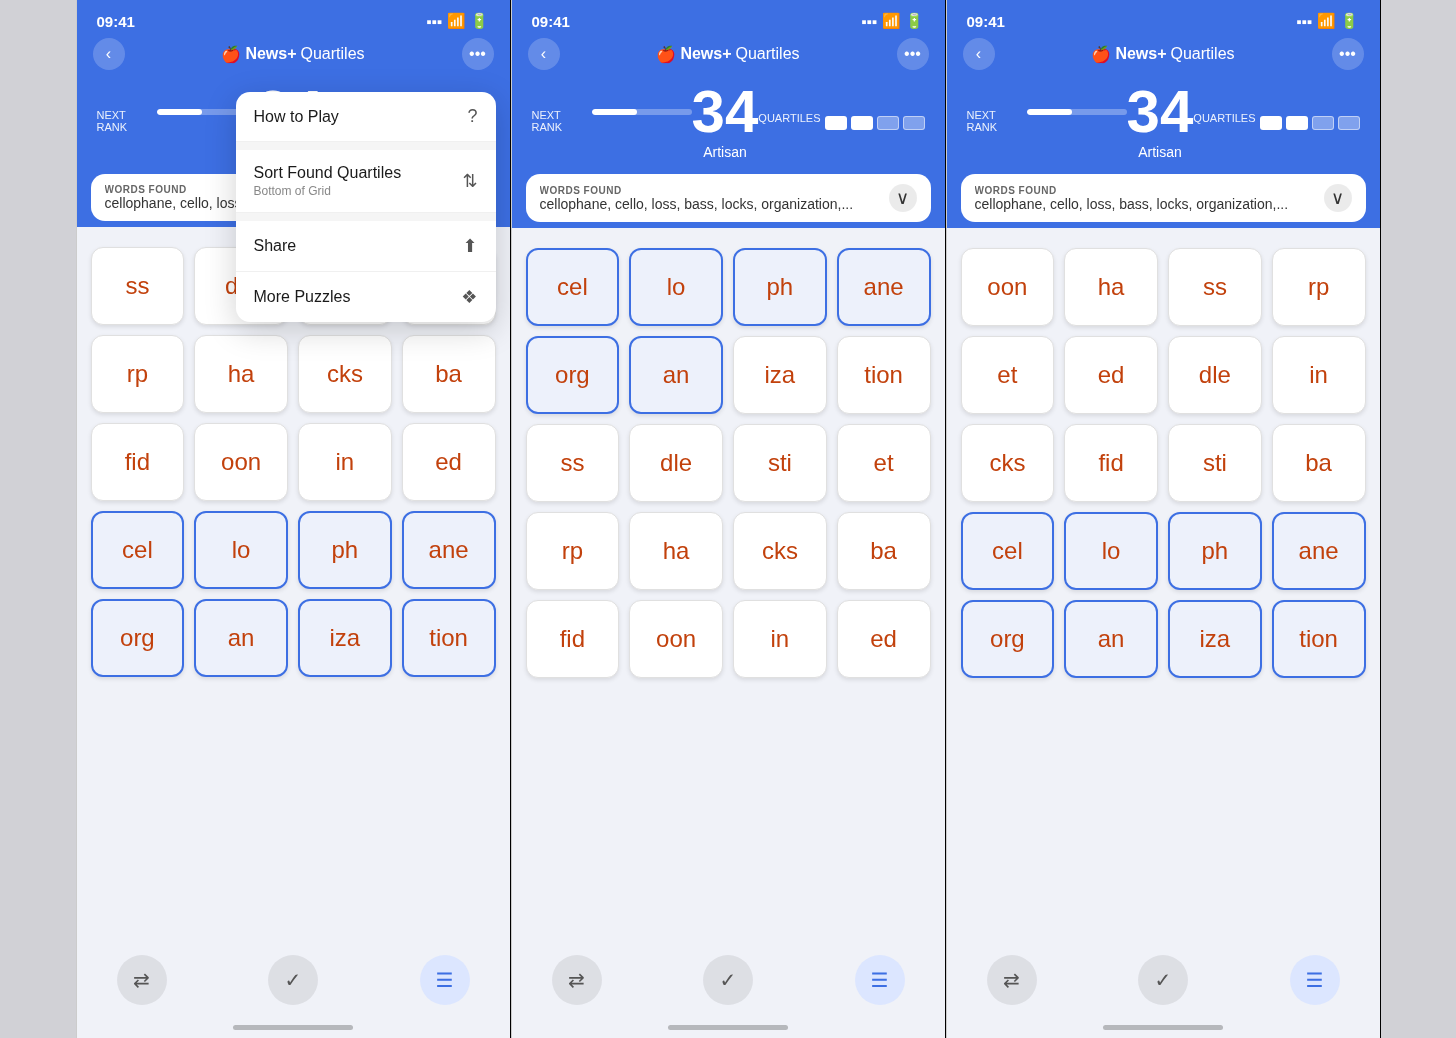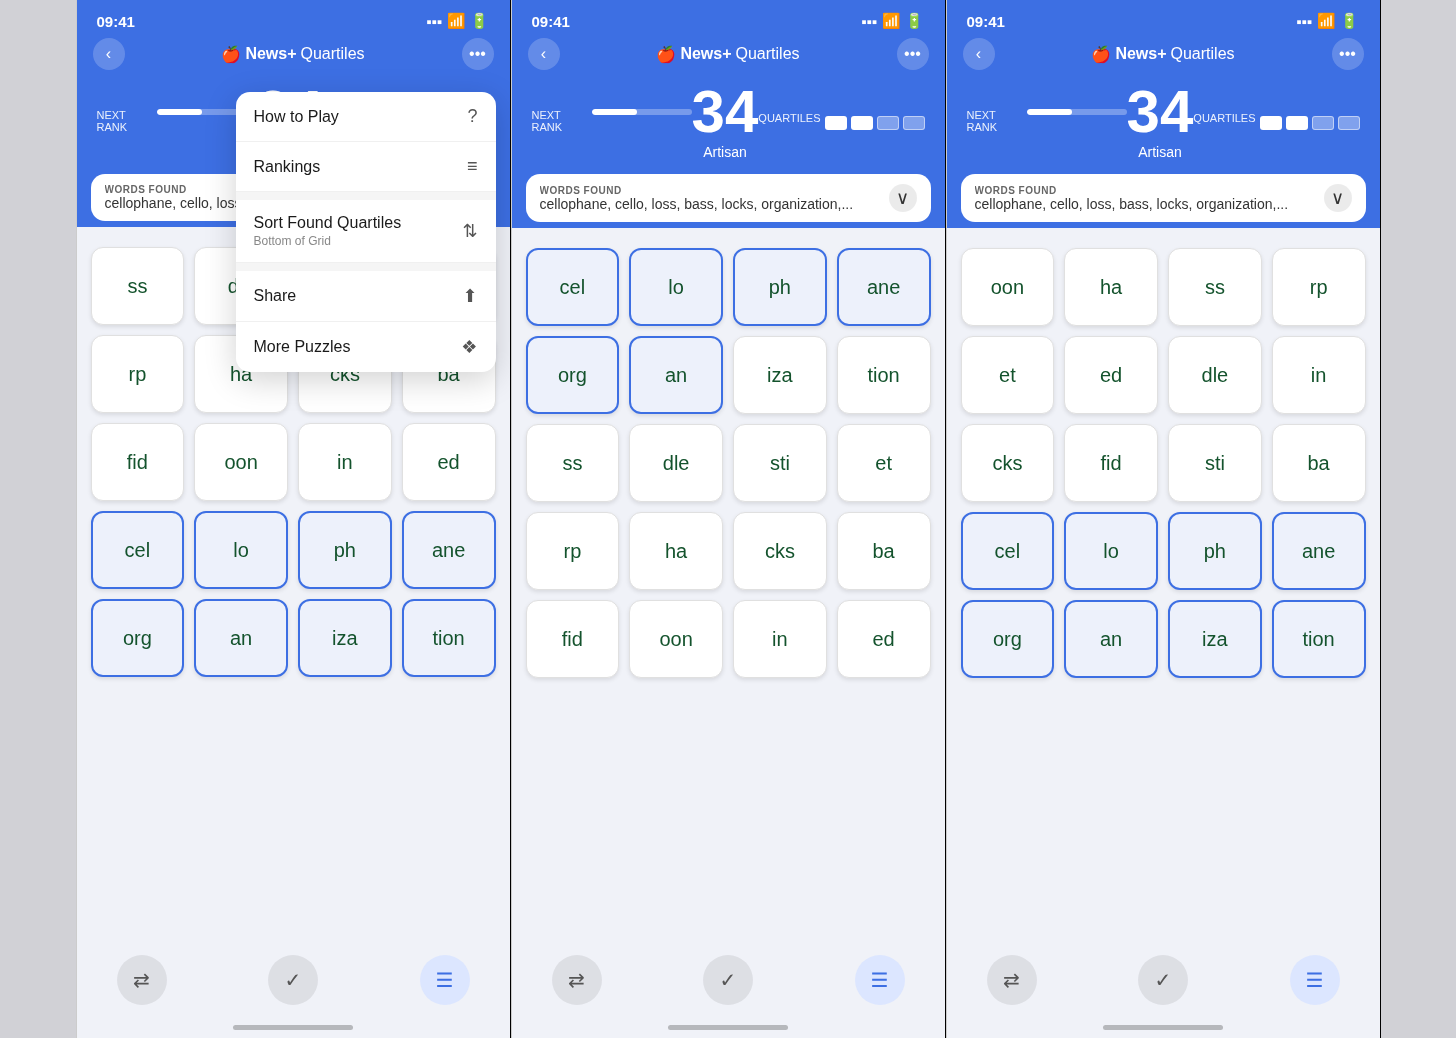--- a/index.html
+++ b/index.html
@@ -201,23 +201,23 @@
       width: 100%;
     }
 
     .tile {
       background: white;
       border-radius: 12px;
       height: 78px;
       display: flex;
       align-items: center;
       justify-content: center;
-      font-size: 20px;
+      font-size: 24px;
       font-weight: 500;
-      color: #14532d;
+      color: #c2410c;
       box-shadow: 0 2px 4px rgba(0,0,0,0.1);
       border: 1.5px solid #e0e0e0;
       cursor: pointer;
     }
 
     .tile.selected {
       border: 2px solid #3d6fe3;
       background: #edf1fb;
     }
 
@@ -386,26 +386,20 @@
       <div class="home-bar"></div>
     </div>
 
     <div class="dropdown-menu">
       <div class="menu-item">
         <div class="menu-item-content">
           <span>How to Play</span>
         </div>
         <span class="menu-icon">?</span>
       </div>
-      <div class="menu-item">
-        <div class="menu-item-content">
-          <span>Rankings</span>
-        </div>
-        <span class="menu-icon">≡</span>
-      </div>
       <div class="menu-divider"></div>
       <div class="menu-item">
         <div class="menu-item-content">
           <div>Sort Found Quartiles</div>
           <div class="menu-item-sub">Bottom of Grid</div>
         </div>
         <span class="menu-icon">⇅</span>
       </div>
       <div class="menu-divider"></div>
       <div class="menu-item">

